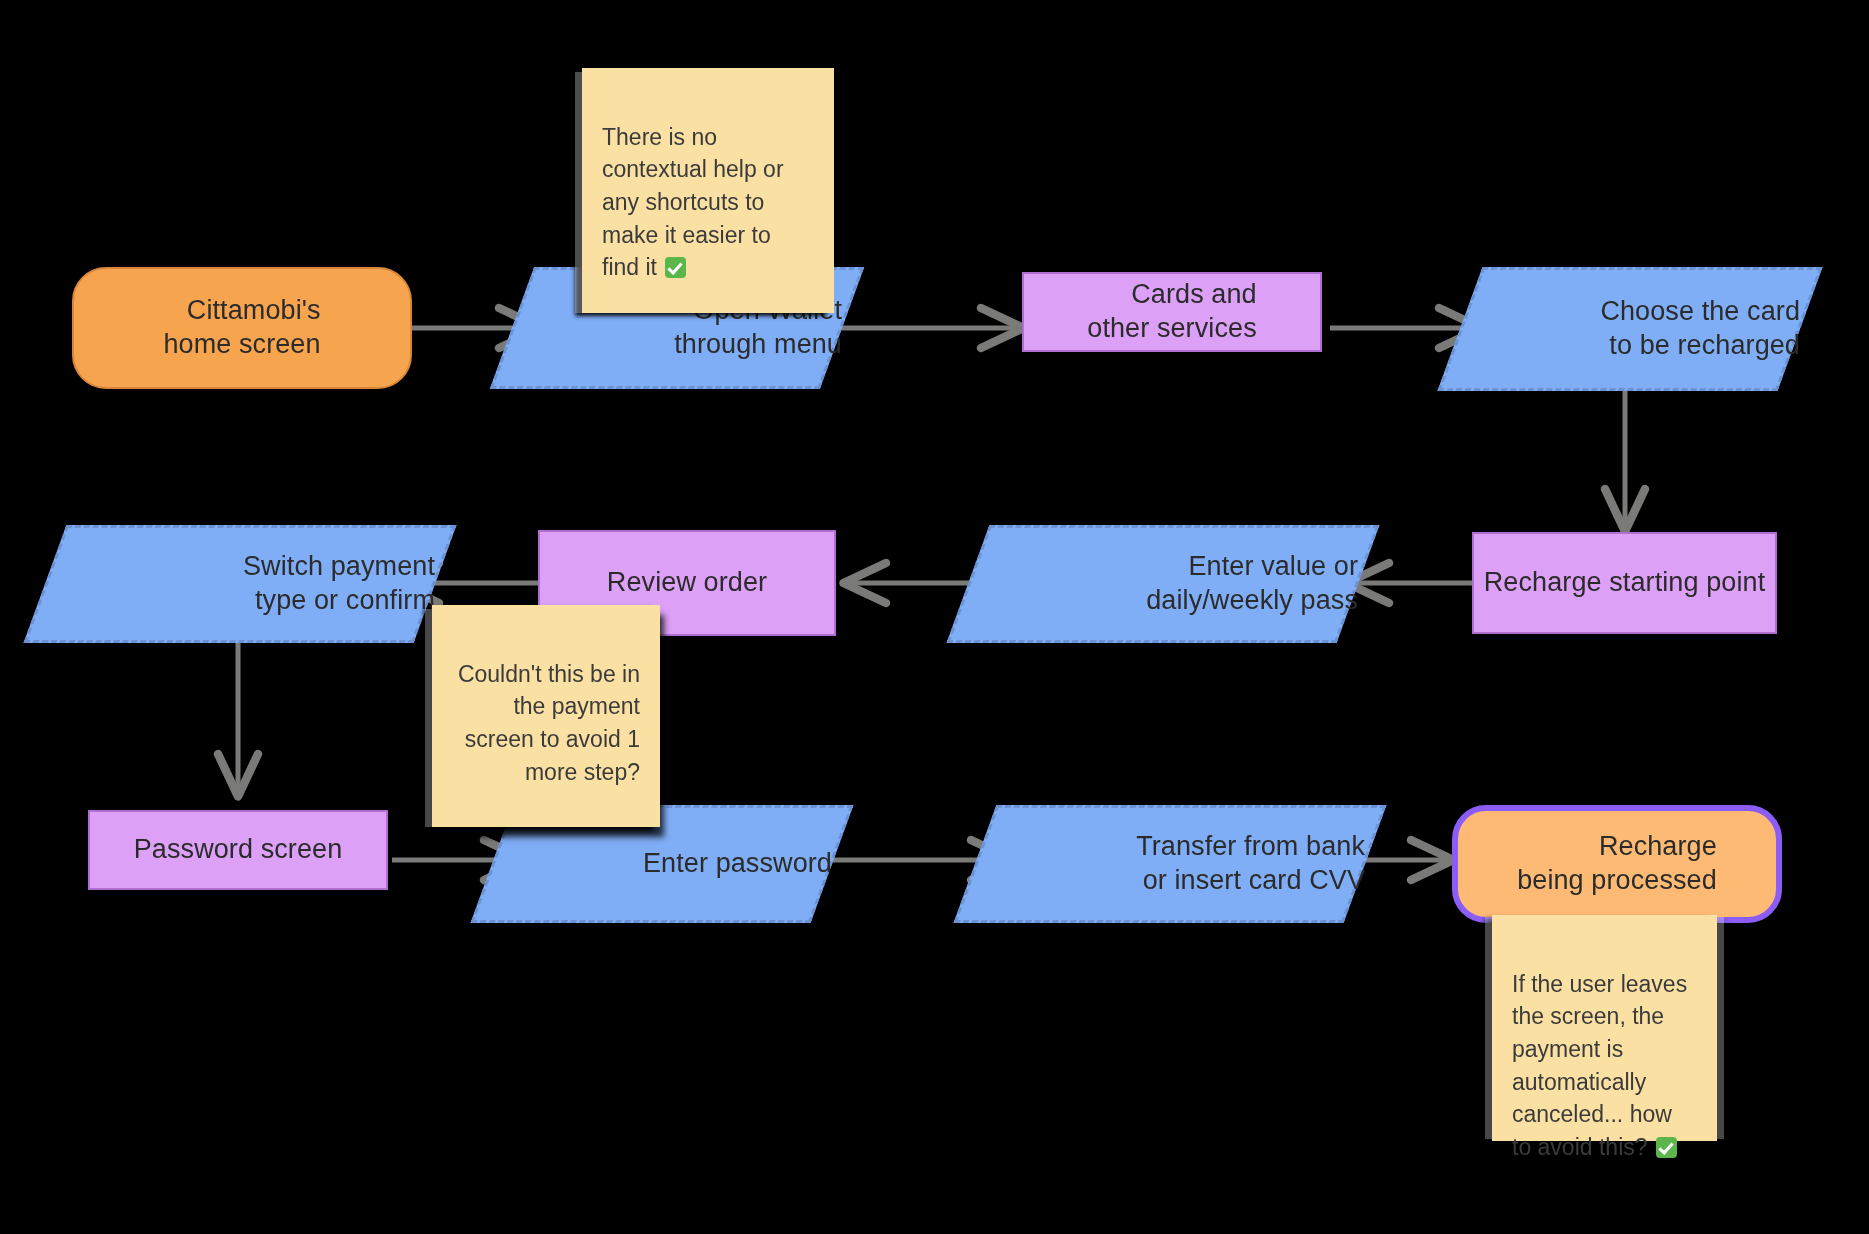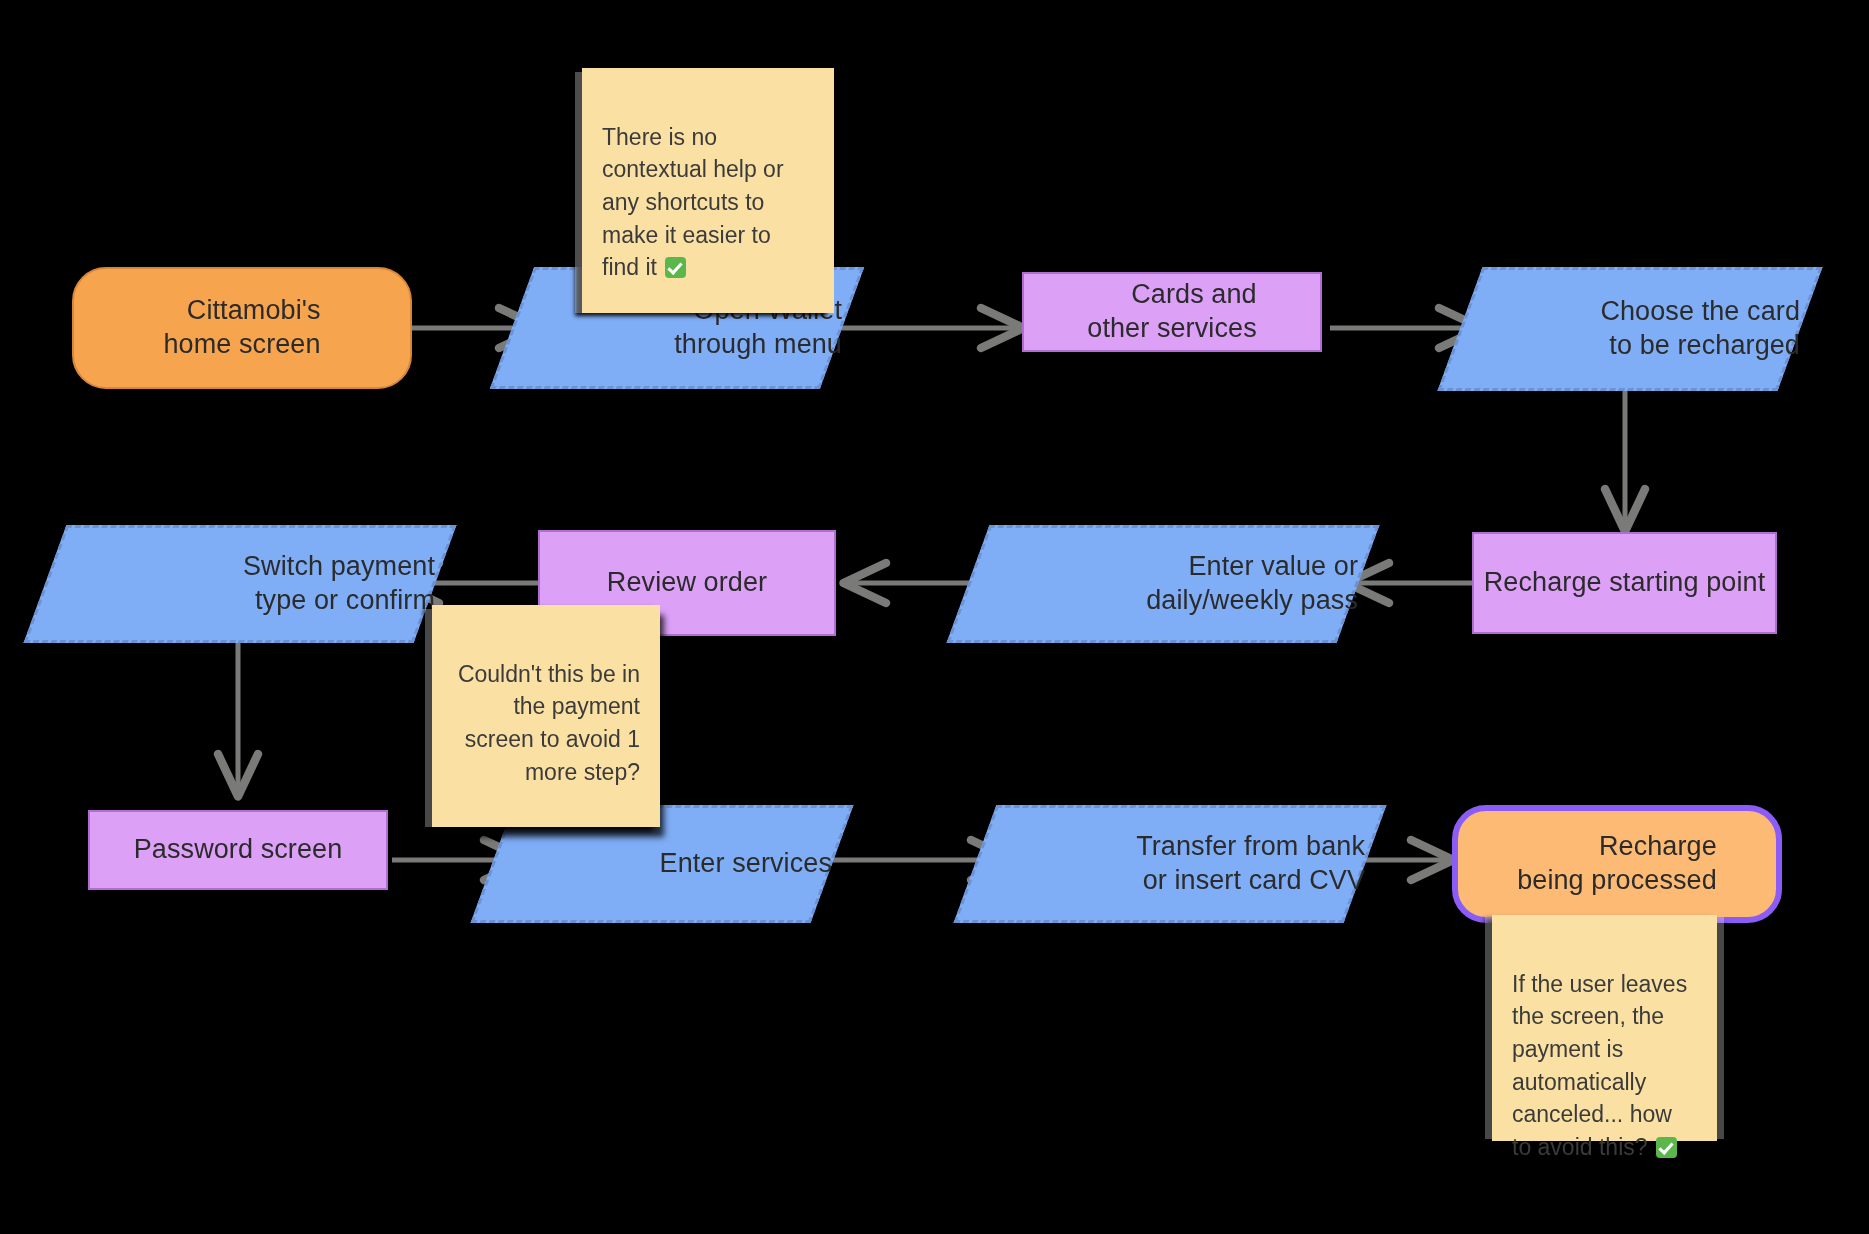--- a/index.html
+++ b/index.html
@@ -104,21 +104,21 @@
   <div class="node proc" style="left:1472px;top:532px;width:305px;height:102px;">
     <span>Recharge starting point</span>
   </div>
 
   <div class="node proc" style="left:88px;top:810px;width:300px;height:80px;">
     <span>Password screen</span>
   </div>
 
   <div class="node par" style="left:492px;top:805px;width:340px;height:118px;">
     <div class="skew"></div>
-    <span class="txt">Enter services</span>
+    <span class="txt">Enter password</span>
   </div>
 
   <div class="node par" style="left:975px;top:805px;width:390px;height:118px;">
     <div class="skew"></div>
     <span class="txt">Transfer from bank
 or insert card CVV</span>
   </div>
 
   <div class="node term end" style="left:1452px;top:805px;width:330px;height:118px;">
     <span>Recharge

